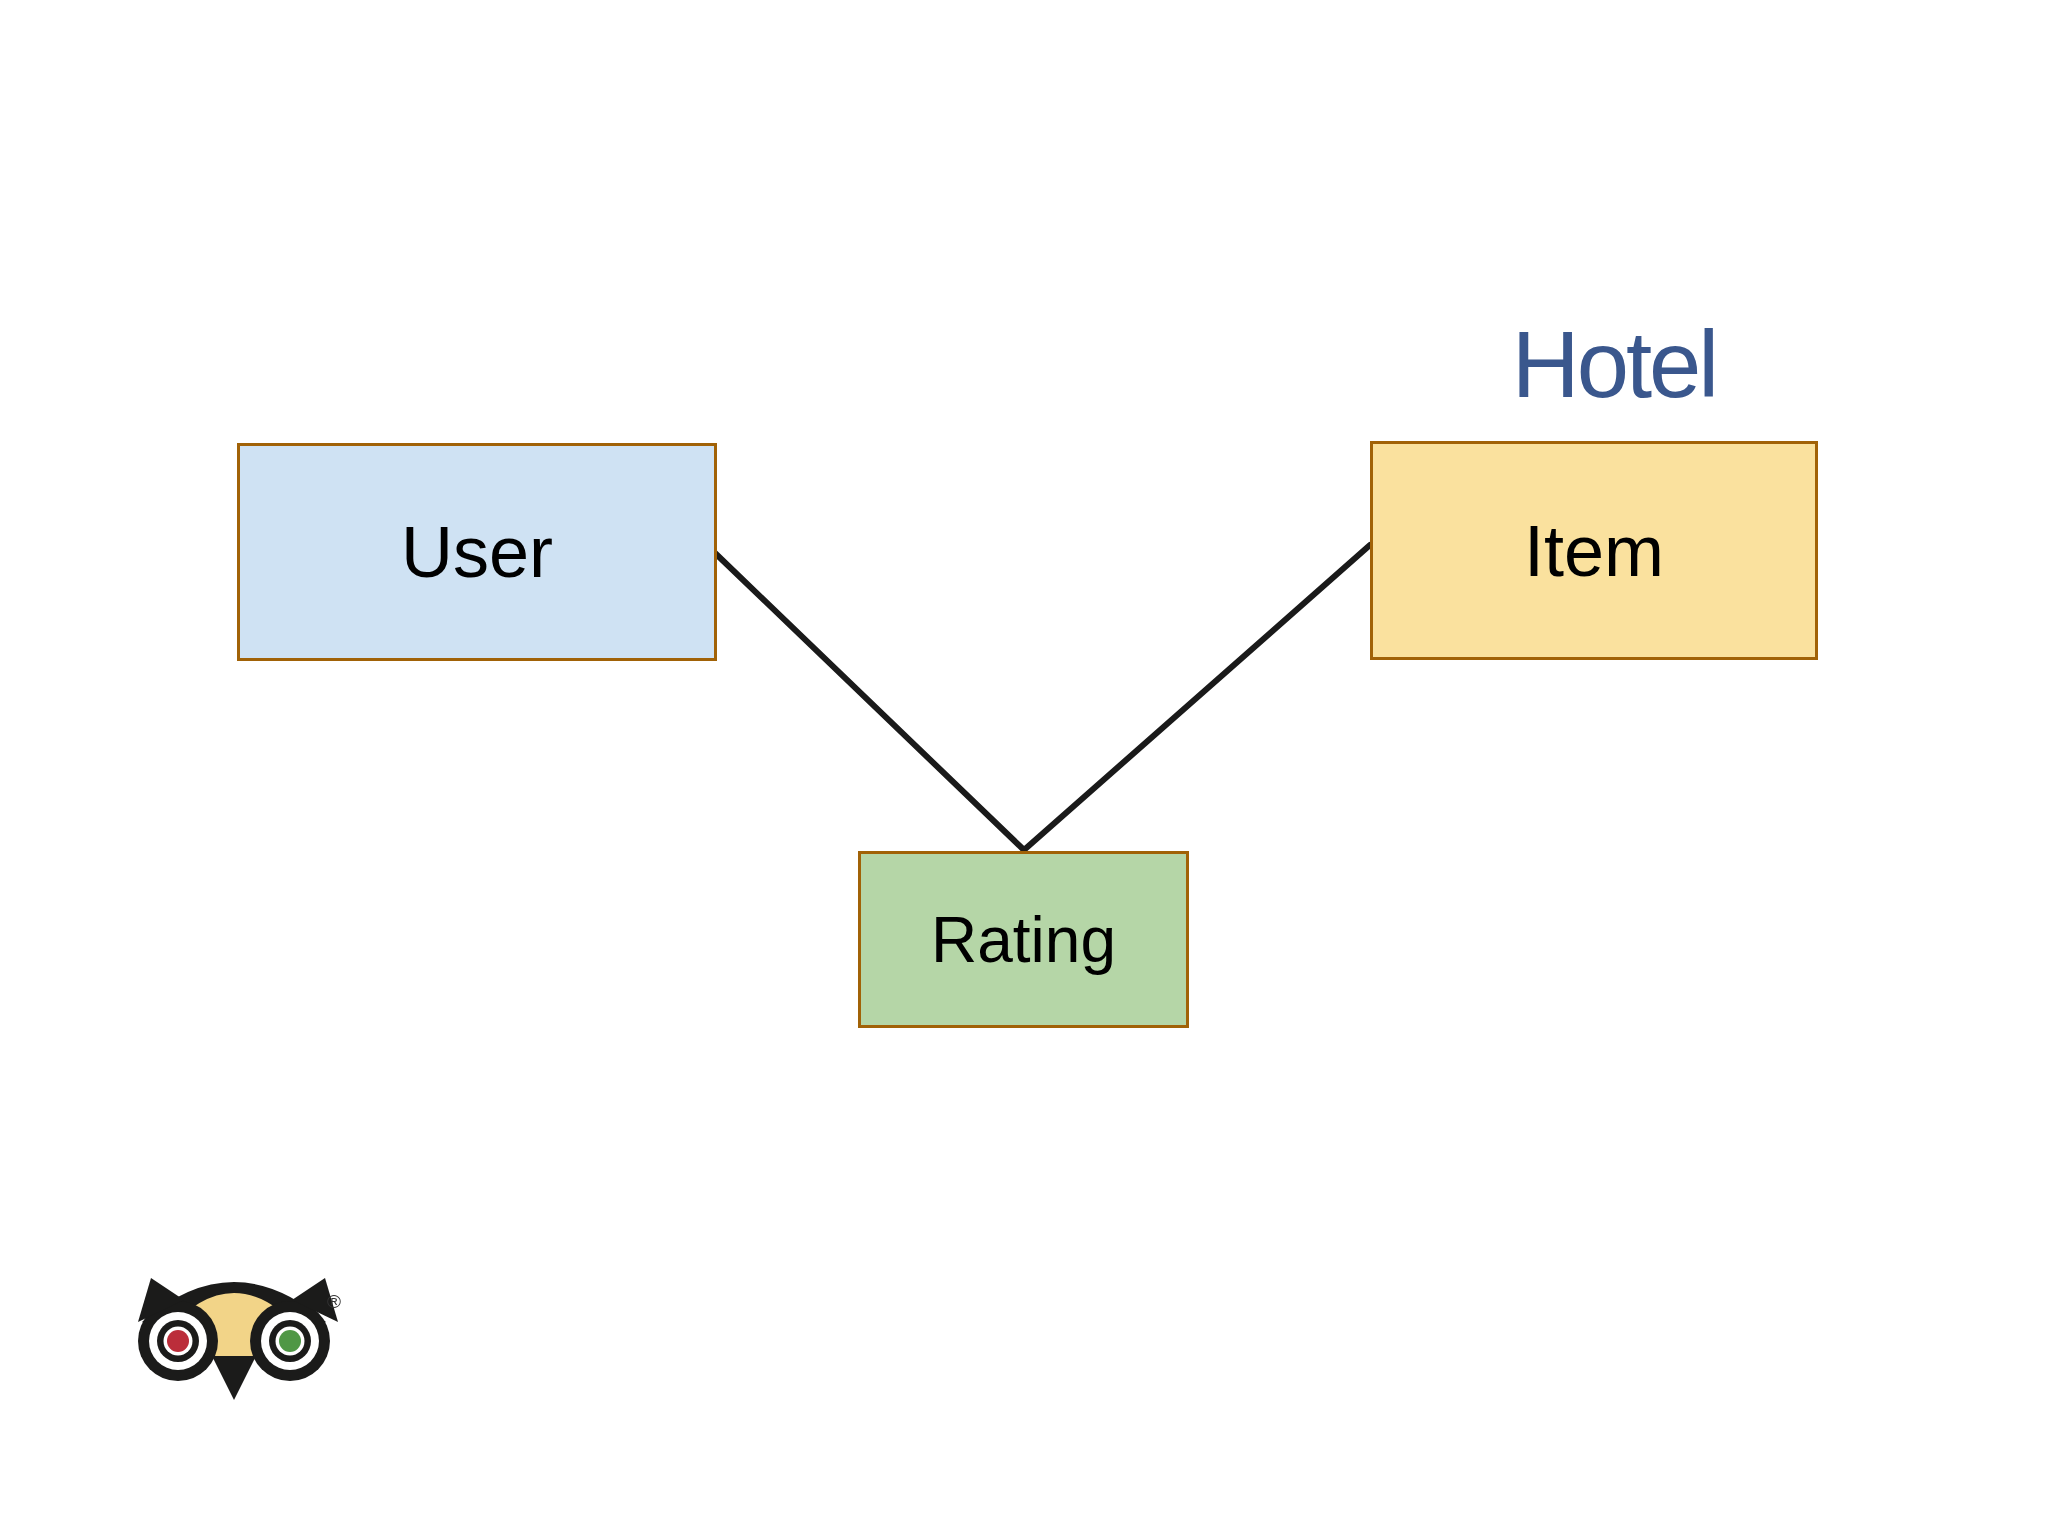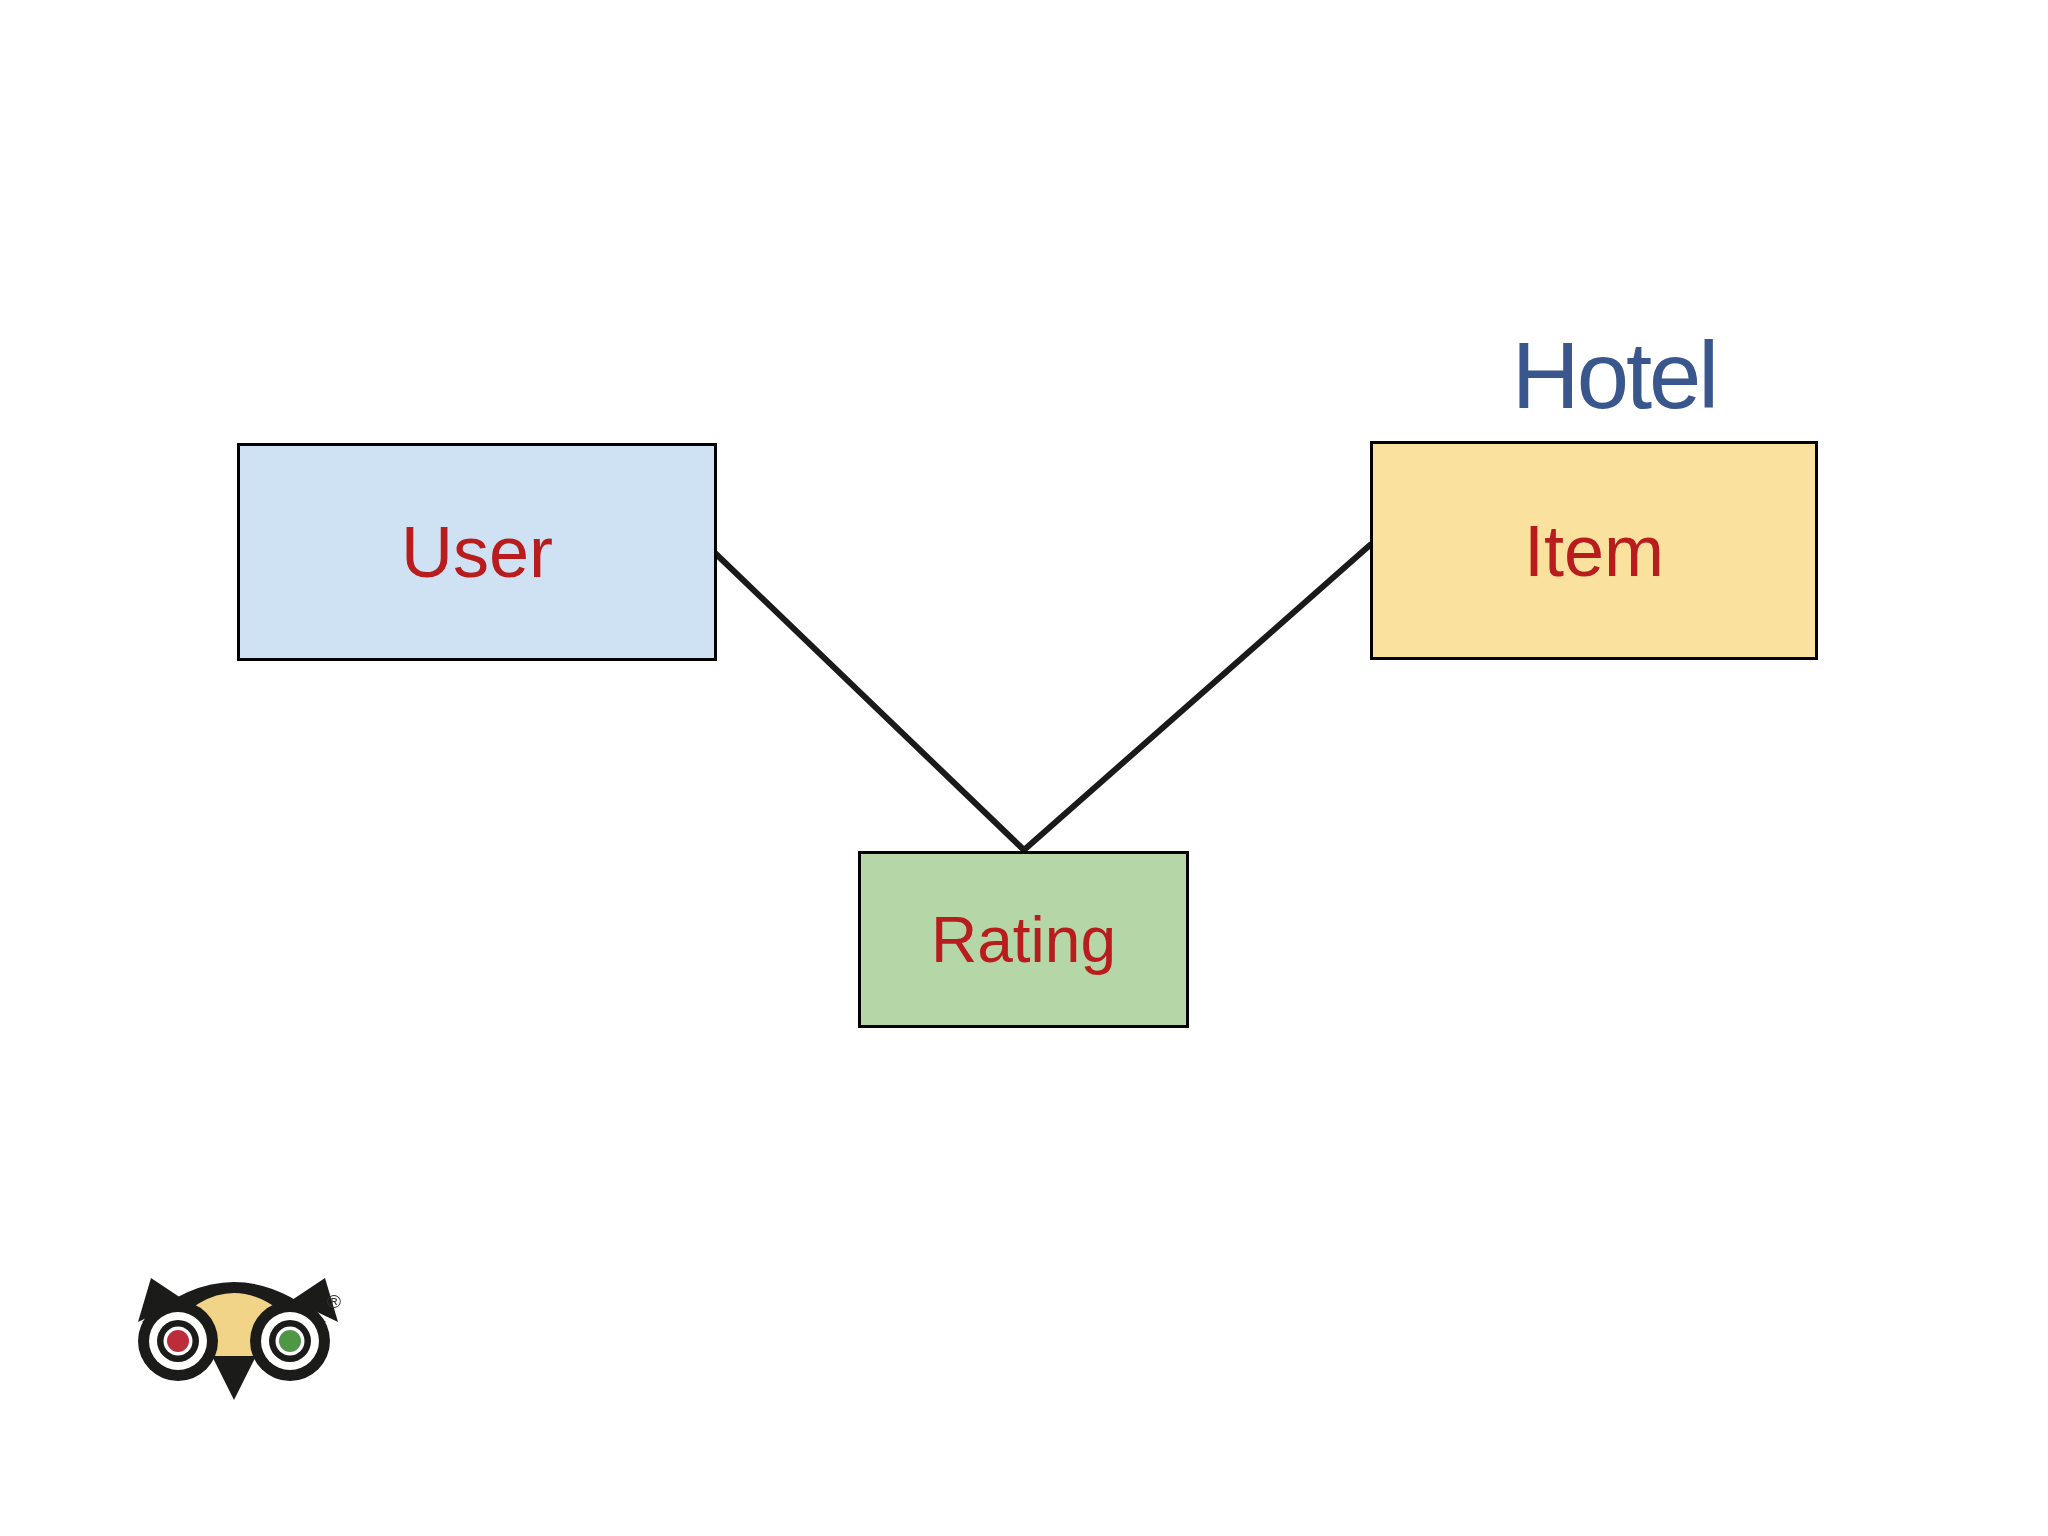--- a/index.html
+++ b/index.html
@@ -17,44 +17,44 @@
   }
   #edges {
     position: absolute;
     left: 0; top: 0;
     width: 2048px;
     height: 1536px;
   }
   .node {
     position: absolute;
     box-sizing: border-box;
-    border: 3px solid #000000;
+    border: 3px solid #a16207;
     display: flex;
     align-items: center;
     justify-content: center;
-    color: #b91c1c;
+    color: #000000;
   }
   #node-user {
     left: 237px; top: 443px;
     width: 480px; height: 218px;
     font-size: 72px;
   }
   #node-item {
     left: 1370px; top: 441px;
     width: 448px; height: 219px;
     font-size: 72px;
   }
   #node-rating {
     left: 858px; top: 851px;
     width: 331px; height: 177px;
     font-size: 64px;
   }
   #hotel-annotation {
     position: absolute;
-    left: 1414px; top: 329px;
+    left: 1414px; top: 318px;
     width: 400px;
     text-align: center;
     font-size: 94px;
     letter-spacing: -3px;
     font-weight: normal;
     line-height: 1.0;
   }
   #ta-logo {
     position: absolute;
     left: 80px; top: 1272px;

